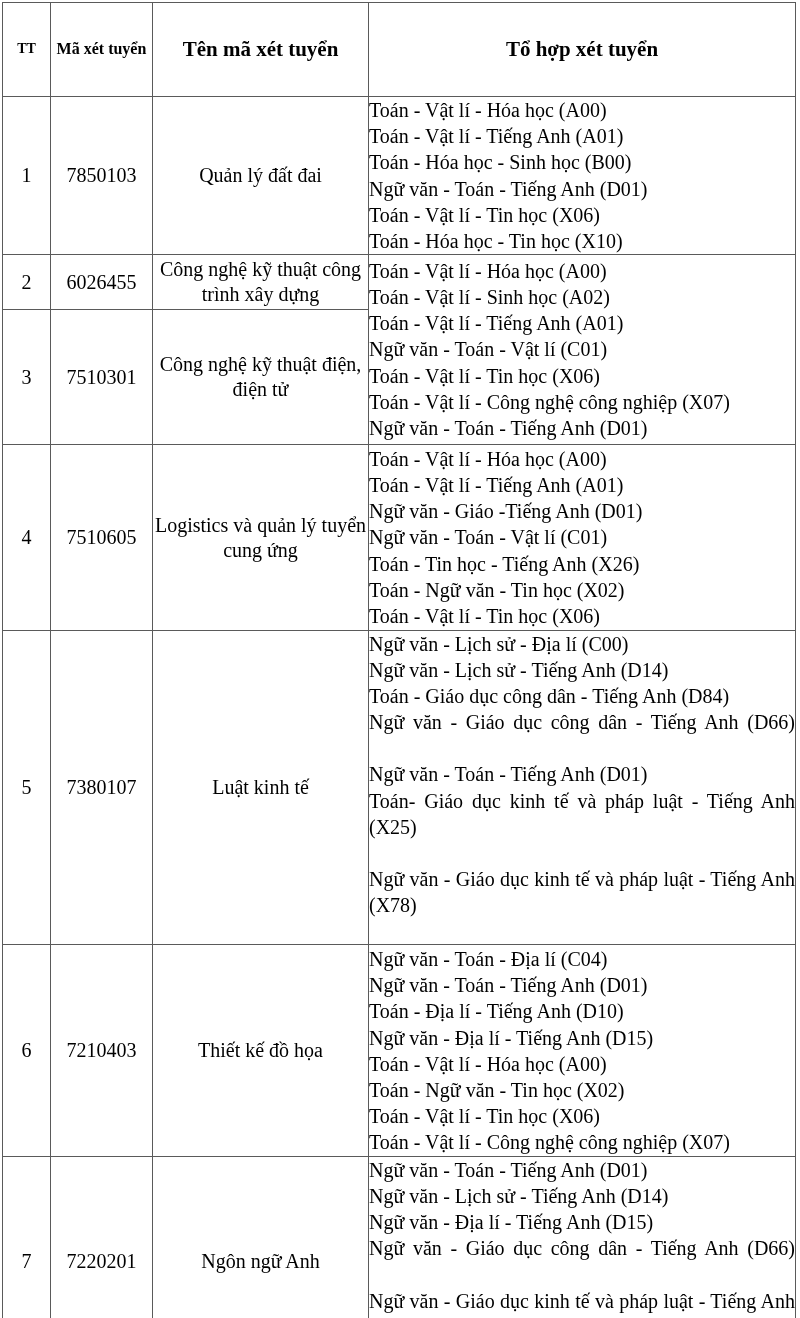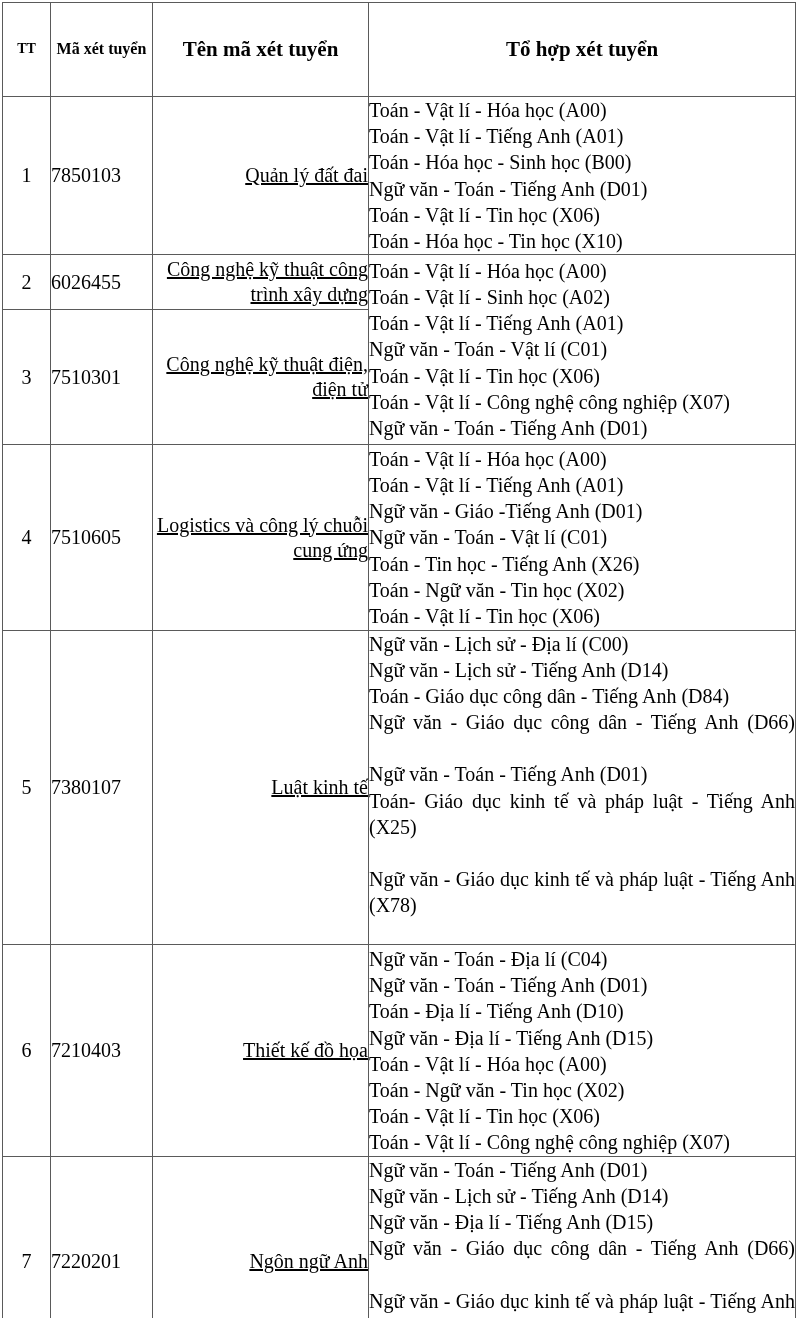--- a/index.html
+++ b/index.html
@@ -59,29 +59,28 @@
   th.h-code { font-size: 16px; padding-left: 6px; padding-right: 6px;}
   th.h-name { font-size: 21px; }
   th.h-comb { font-size: 21px; margin-left: 24px; }
 
   
   td.tt {
     text-align: center;
     font-size: 20px;
   }
   td.code {
-    text-align: left;
+    text-align: center;
     font-size: 20px;
   }
   td.name {
-    text-align: right;
+    text-align: center;
     font-size: 20px;
     line-height: 1.25;
     padding: 0 6px 0 12px;
-    text-decoration: underline;
   }
   td.comb {
     text-align: left;
     font-size: 20px;
     line-height: 1.305;
     padding: 4px 6px 4px 10px;
     vertical-align: middle;
     margin-top: 48px;
   }
 
@@ -164,21 +163,21 @@
 
       <tr class="r3">
         <td class="tt">3</td>
         <td class="code">7510301</td>
         <td class="name">Công nghệ kỹ thuật điện, điện tử</td>
       </tr>
 
       <tr class="r4">
         <td class="tt">4</td>
         <td class="code">7510605</td>
-        <td class="name">Logistics và công lý chuỗi cung ứng</td>
+        <td class="name">Logistics và quản lý tuyển cung ứng</td>
         <td class="comb">
           <span class="line">Toán - Vật lí - Hóa học (A00)</span>
           <span class="line">Toán - Vật lí - Tiếng Anh (A01)</span>
           <span class="line">Ngữ văn - Giáo -Tiếng Anh (D01)</span>
           <span class="line">Ngữ văn - Toán - Vật lí (C01)</span>
           <span class="line">Toán - Tin học - Tiếng Anh (X26)</span>
           <span class="line">Toán - Ngữ văn - Tin học (X02)</span>
           <span class="line">Toán - Vật lí - Tin học (X06)</span>
         </td>
       </tr>

